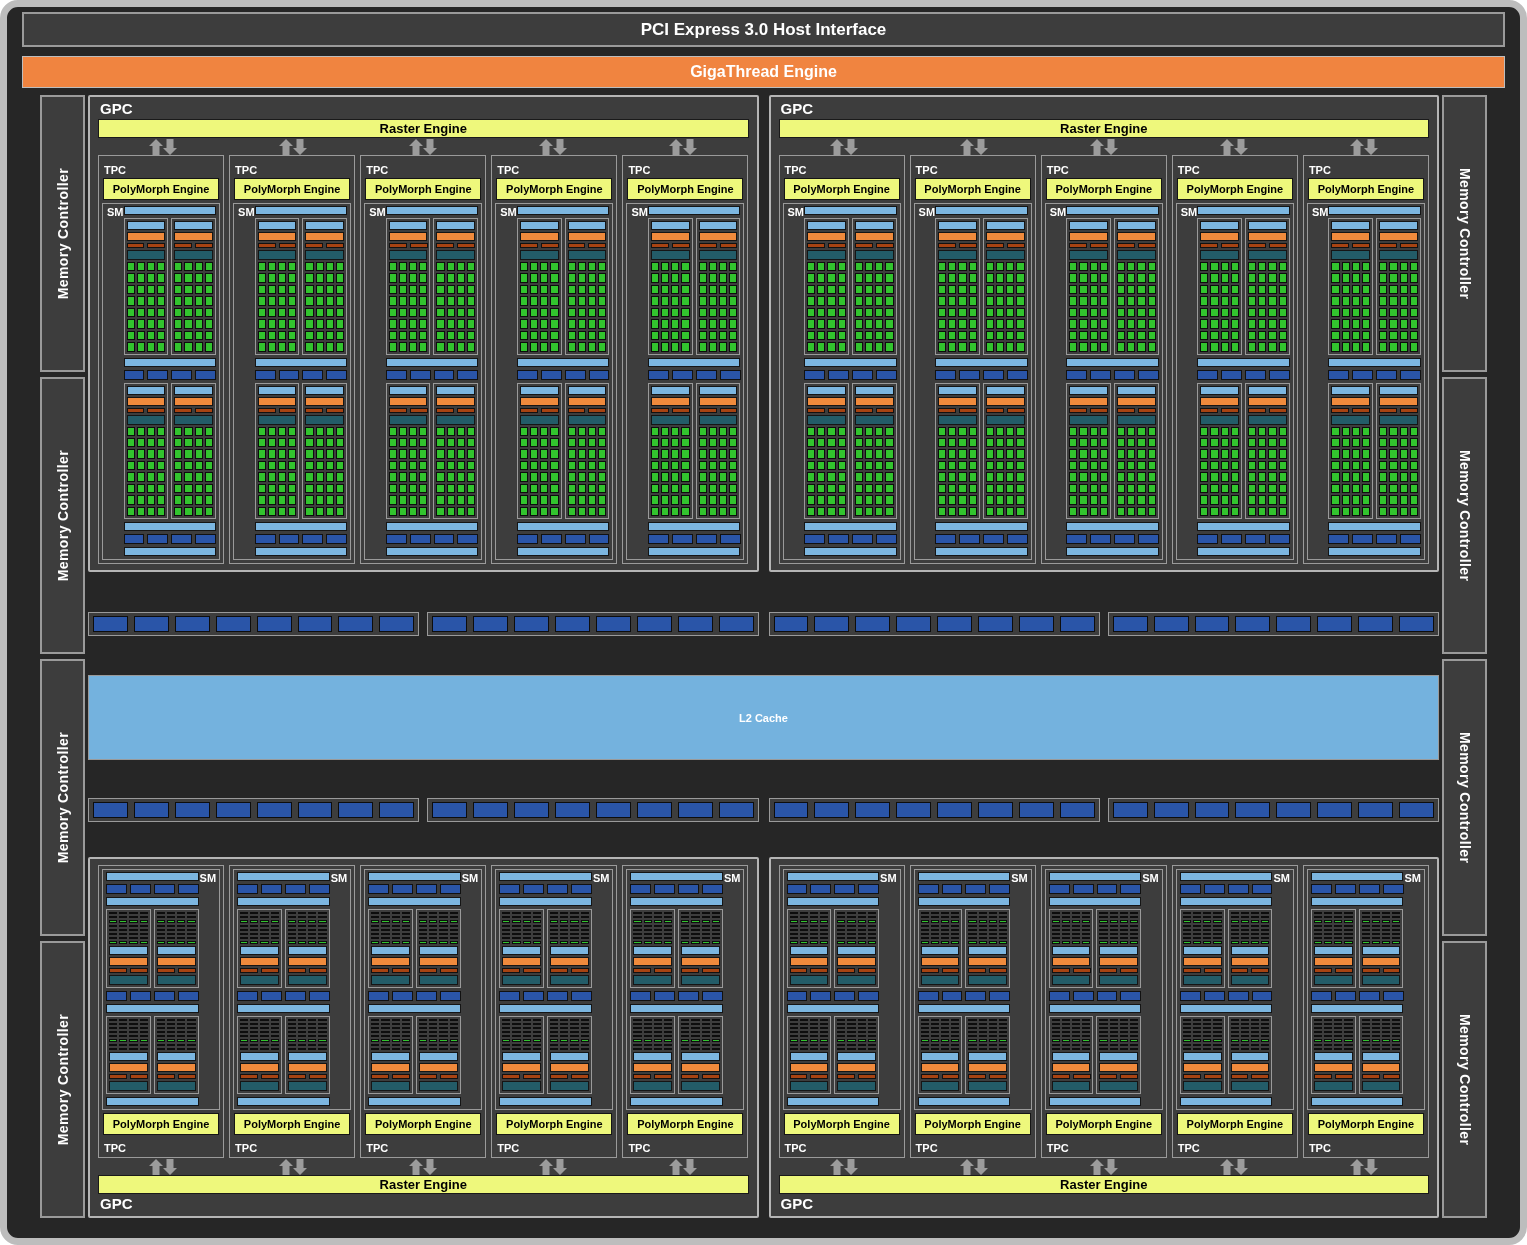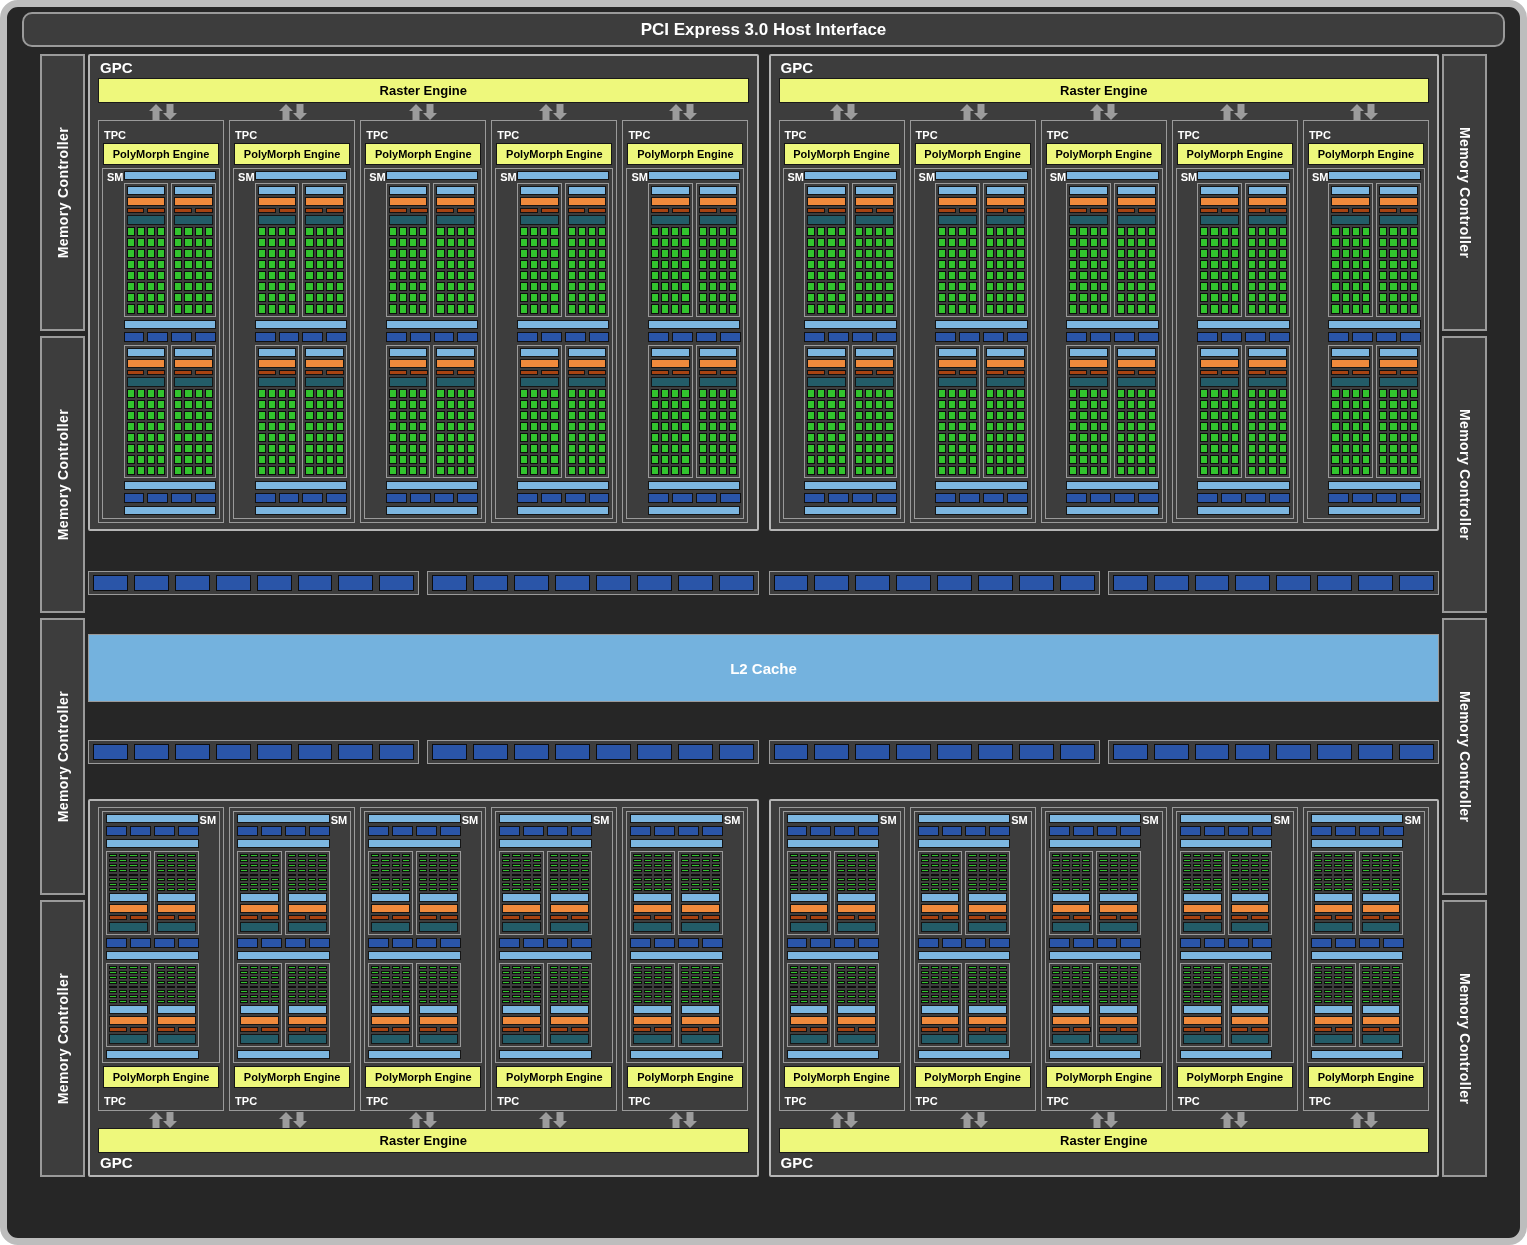--- a/index.html
+++ b/index.html
@@ -12,21 +12,20 @@
     border-radius:18px;
     font-family:"Liberation Sans", sans-serif;
     font-weight:700;
     overflow:hidden;
   }
   
   .top-bar{
     margin:0 15px;
     display:flex;align-items:center;justify-content:center;
     color:var(--text-white,#fff);
-    border-radius:10px;
   }
   .pci{
     margin-top:5px;height:35px;
     background:var(--panel,#3d3d3d);
     border:2px solid var(--panel-border,#9a9a9a);
     font-size:17px;
   }
   .giga{
     margin-top:9px;height:32px;
     background:var(--gigathread-orange,#f08440);
@@ -65,21 +64,21 @@
     border-radius:2px;
     padding:2px 8px 6px;
   }
   .gpc.mirror{padding:6px 8px 2px;}
   .gpc-label{
     height:20px;line-height:20px;
     color:var(--text-white,#fff);font-size:15px;
     padding-left:2px;
   }
   .raster{
-    height:25px;
+    height:19px;
     background:var(--yellow,#eef87c);
     border:1px solid #1a1a1a;
     color:var(--text-black,#000);
     font-size:13px;
     display:flex;align-items:center;justify-content:center;
   }
   .arrow-row{height:17px;display:flex;}
   .arrow-cell{flex:1;display:flex;align-items:center;justify-content:center;}
   .tpc-row{flex:1;display:flex;gap:5px;}
   
@@ -147,33 +146,36 @@
   .slice-row.bottom{margin-top:9px;}
   .slice-half{flex:1;display:flex;gap:8px;}
   .slice-group{
     flex:1;display:flex;gap:6px;
     background:var(--panel,#3d3d3d);
     border:1px solid var(--panel-border,#9a9a9a);
     padding:3px 4px;
   }
   .slice{flex:1;background:var(--royal-blue,#2a55a8);border:1px solid #0d0d0d;}
   .l2{
-    height:68px;margin-top:10px;flex:0 0 auto;
+    height:85px;margin-top:10px;flex:0 0 auto;
     background:var(--l2-blue,#74b2de);
     border:1px solid var(--panel-border,#9a9a9a);
     display:flex;align-items:center;justify-content:center;
-    color:var(--text-white,#fff);font-size:15px;
+    color:var(--text-white,#fff);font-size:11px;
   }
 </style>
 </head>
 <body>
 
 <div class="die">
   <div class="top-bar pci">
     <span>PCI Express 3.0 Host Interface</span>
+  </div>
+  <div class="top-bar giga">
+    <span>GigaThread Engine</span>
   </div>
   <div class="main">
     <div class="mc-col left" id="mc-left">
         <div class="mc">
           <div class="mc-text">Memory Controller</div>
         </div>
         <div class="mc">
           <div class="mc-text">Memory Controller</div>
         </div>
         <div class="mc">

